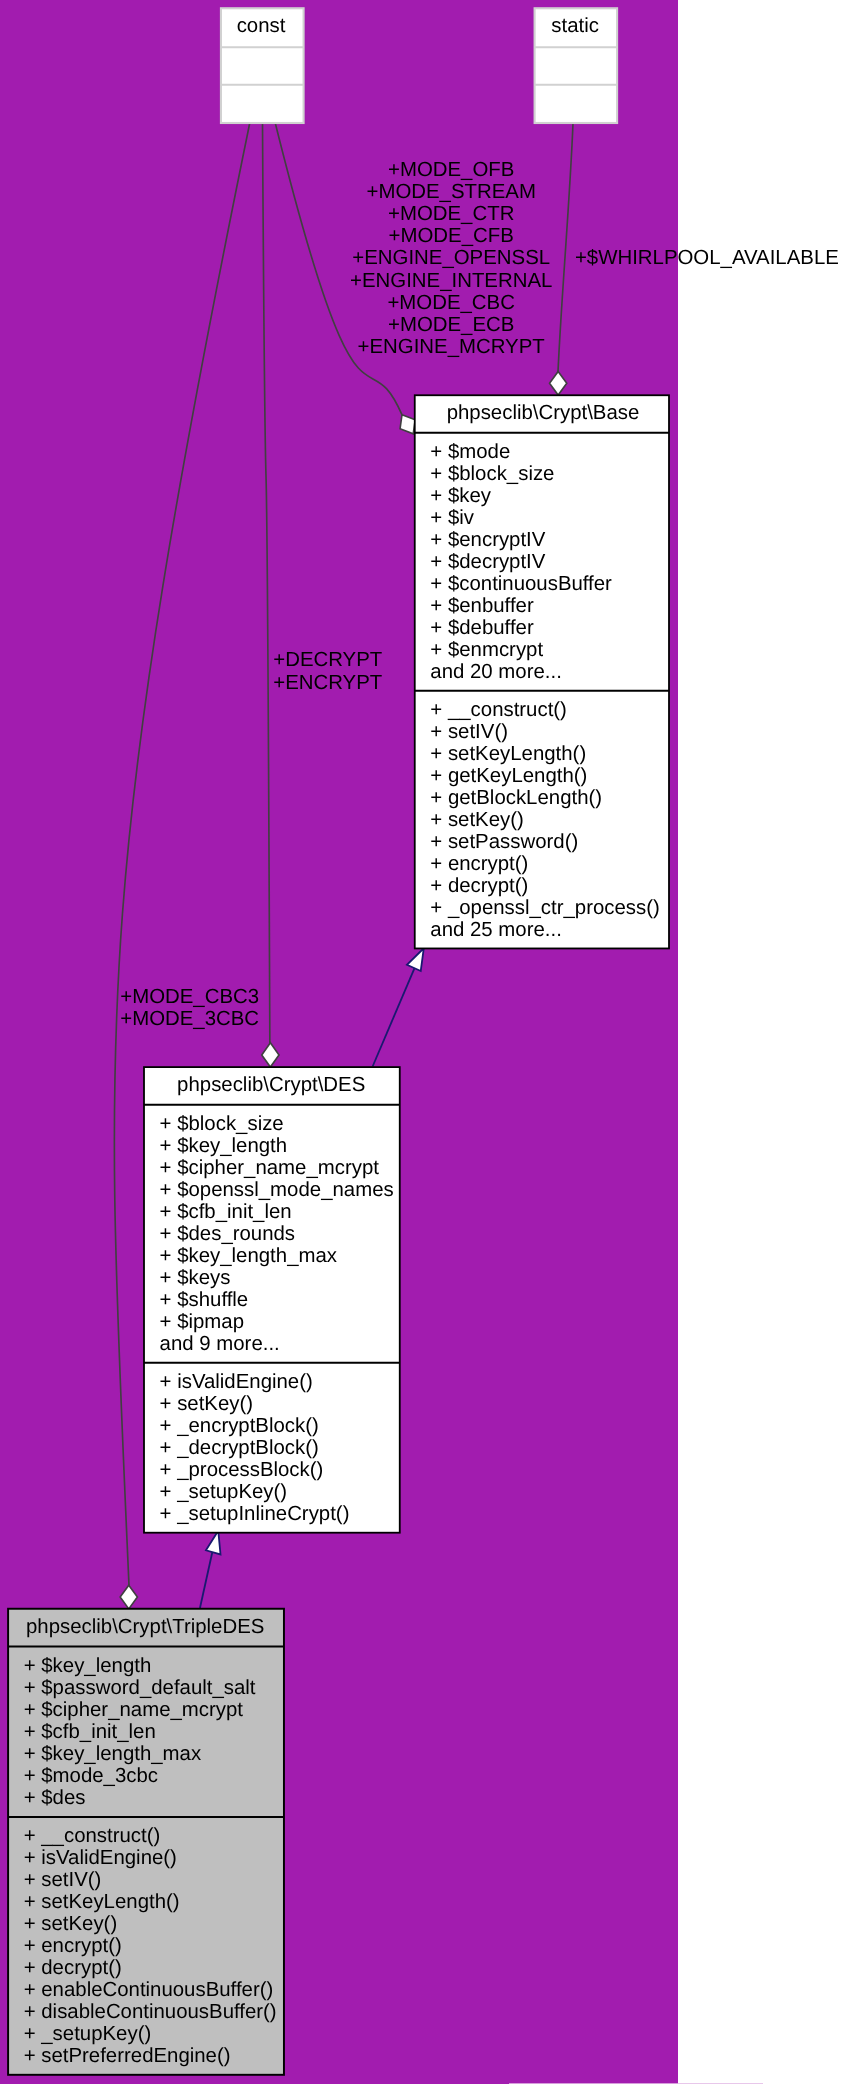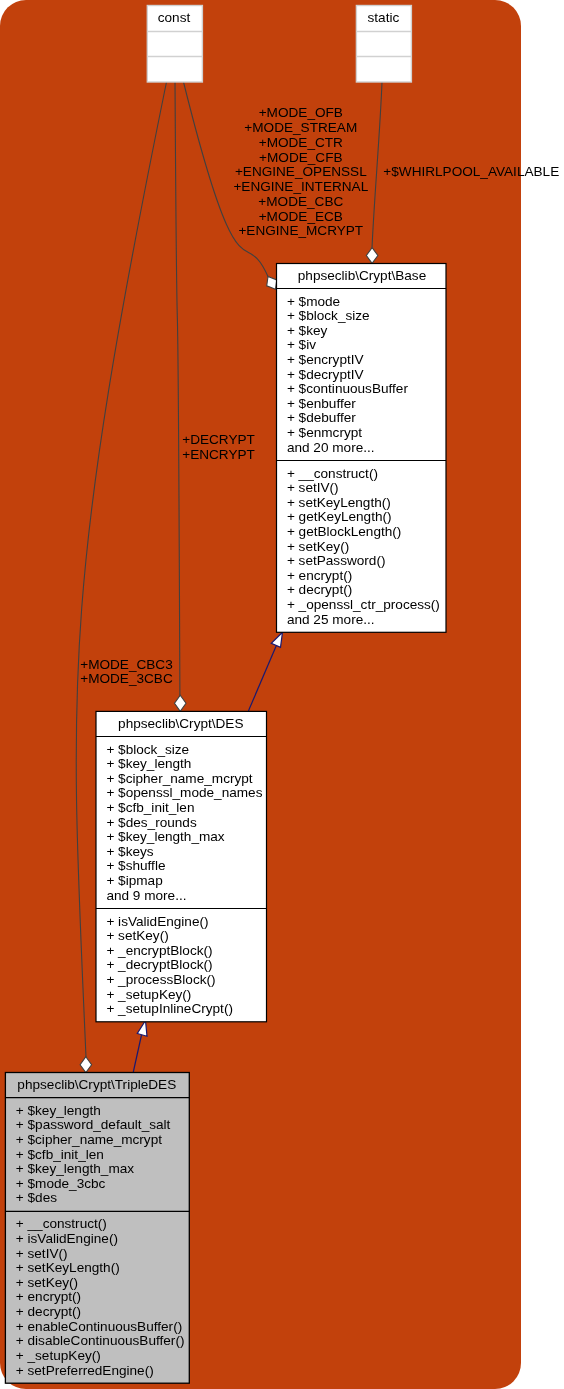--- a/index.html
+++ b/index.html
@@ -1,18 +1,18 @@
 <!DOCTYPE html>
 <html><head>
 <meta charset="utf-8">
 <style>
   html, body { margin:0; padding:0; background:#ffffff; }
   body { width:564px; height:1389px; overflow:hidden;
          font-family:"Liberation Sans", sans-serif; }
-  #diagram { position:relative; width:521px; height:1389px; background:#c2410c;border-radius:26px; }
+  #diagram { position:relative; width:452px; height:1389px; background:#a21caf; }
   svg#canvas { position:absolute; left:0; top:0; width:564px; height:1389px;
                shape-rendering:geometricPrecision; transform:translateZ(0); }
   text { font-family:"Liberation Sans", sans-serif; font-size:13.6px; fill:#000000; }
   .node-title { text-anchor:middle; }
   .member { text-anchor:start; }
   .edge-label { text-anchor:middle; }
   .edge-label-left { text-anchor:start; }
   .box-light { fill:#ffffff; stroke:#d1d1d1; stroke-width:1.4; }
   .box-dark  { fill:#ffffff; stroke:#000000; stroke-width:1.2; }
   .box-grey  { fill:#bfbfbf; stroke:#000000; stroke-width:1.3; }

